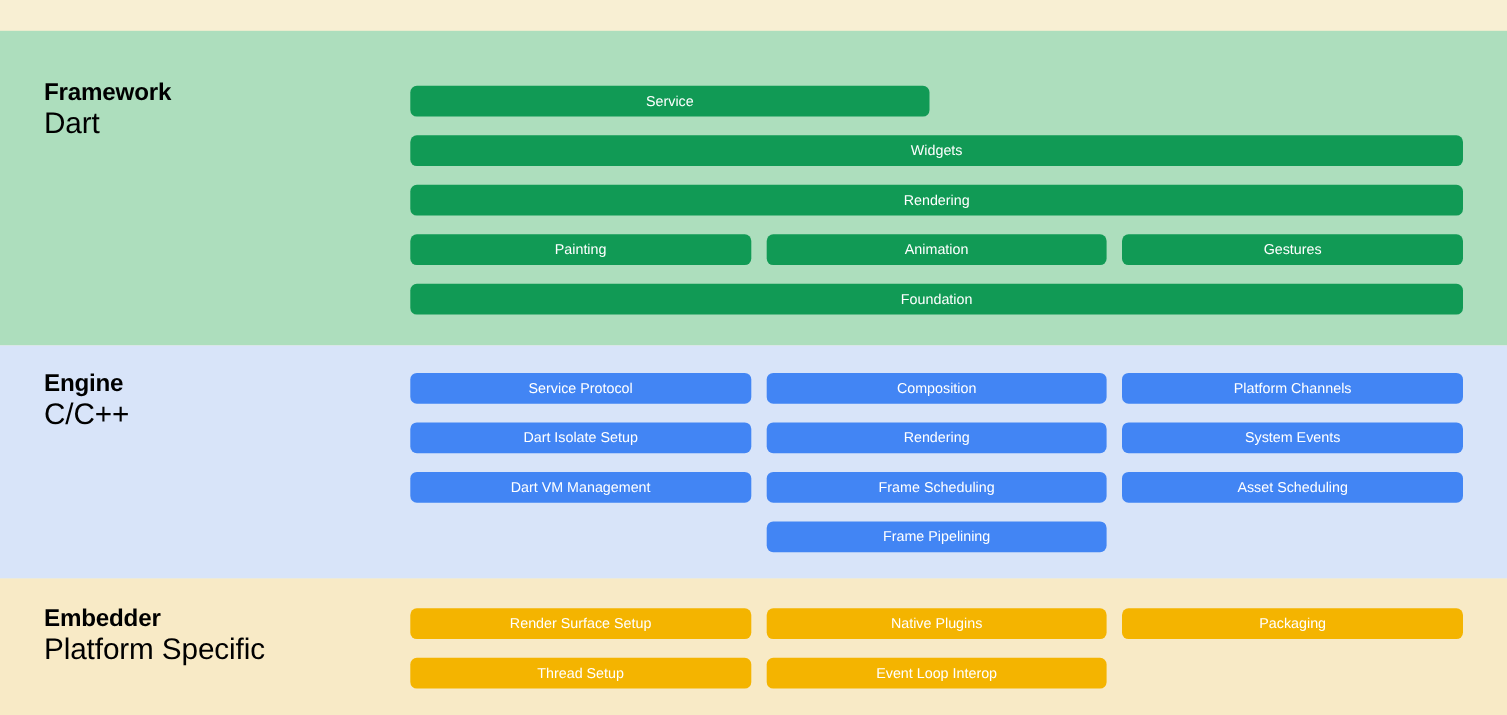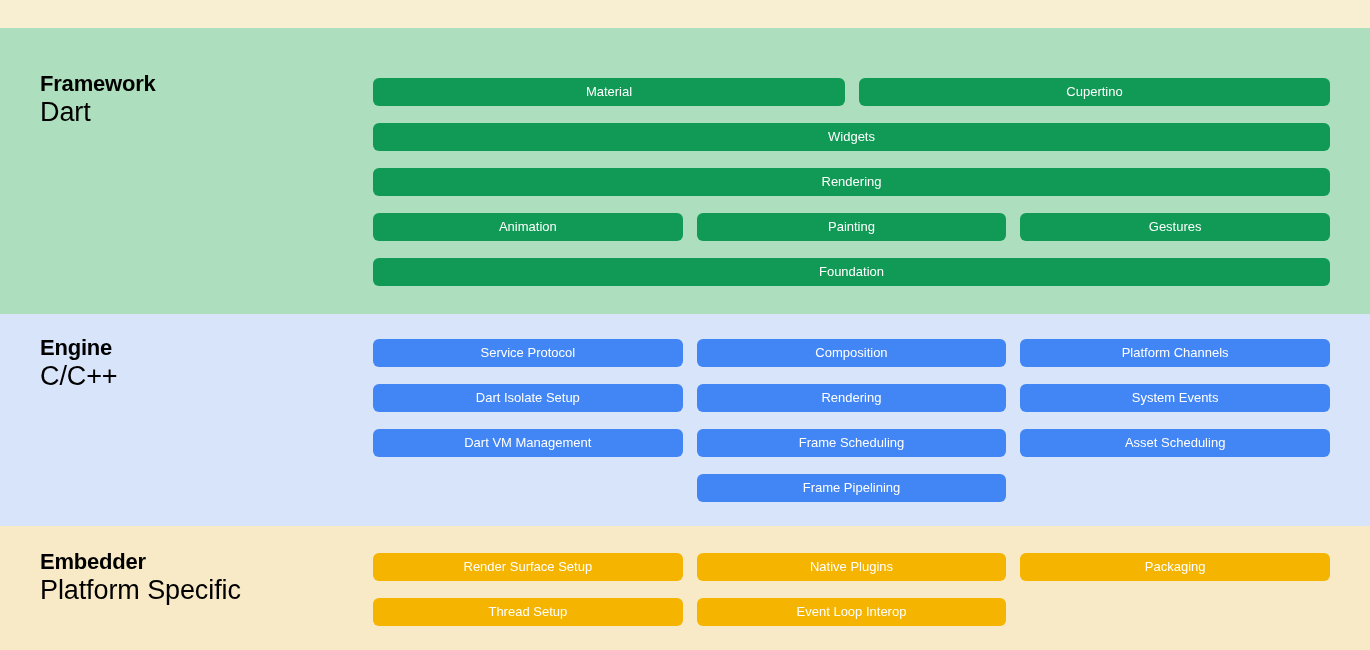--- a/index.html
+++ b/index.html
@@ -104,32 +104,31 @@
 <div id="diagram">
 
   <section class="layer layer-framework">
     <div class="layer-heading heading-framework">
       <span class="title">Framework</span>
       <span class="subtitle">Dart</span>
     </div>
 
     <div class="boxes boxes-framework">
       <div class="row">
-        <div class="node node-green w-half-left">Material</div>
-        <div class="node node-green w-half-right">Cupertino</div>
+        <div class="node node-green w-half-left">Service</div>
       </div>
       <div class="row">
         <div class="node node-green w-full">Widgets</div>
       </div>
       <div class="row">
         <div class="node node-green w-full">Rendering</div>
       </div>
       <div class="row">
+        <div class="node node-green col-third">Painting</div>
         <div class="node node-green col-third">Animation</div>
-        <div class="node node-green col-third">Painting</div>
         <div class="node node-green col-third">Gestures</div>
       </div>
       <div class="row">
         <div class="node node-green w-full">Foundation</div>
       </div>
     </div>
   </section>
 
   <section class="layer layer-engine">
     <div class="layer-heading heading-engine">

